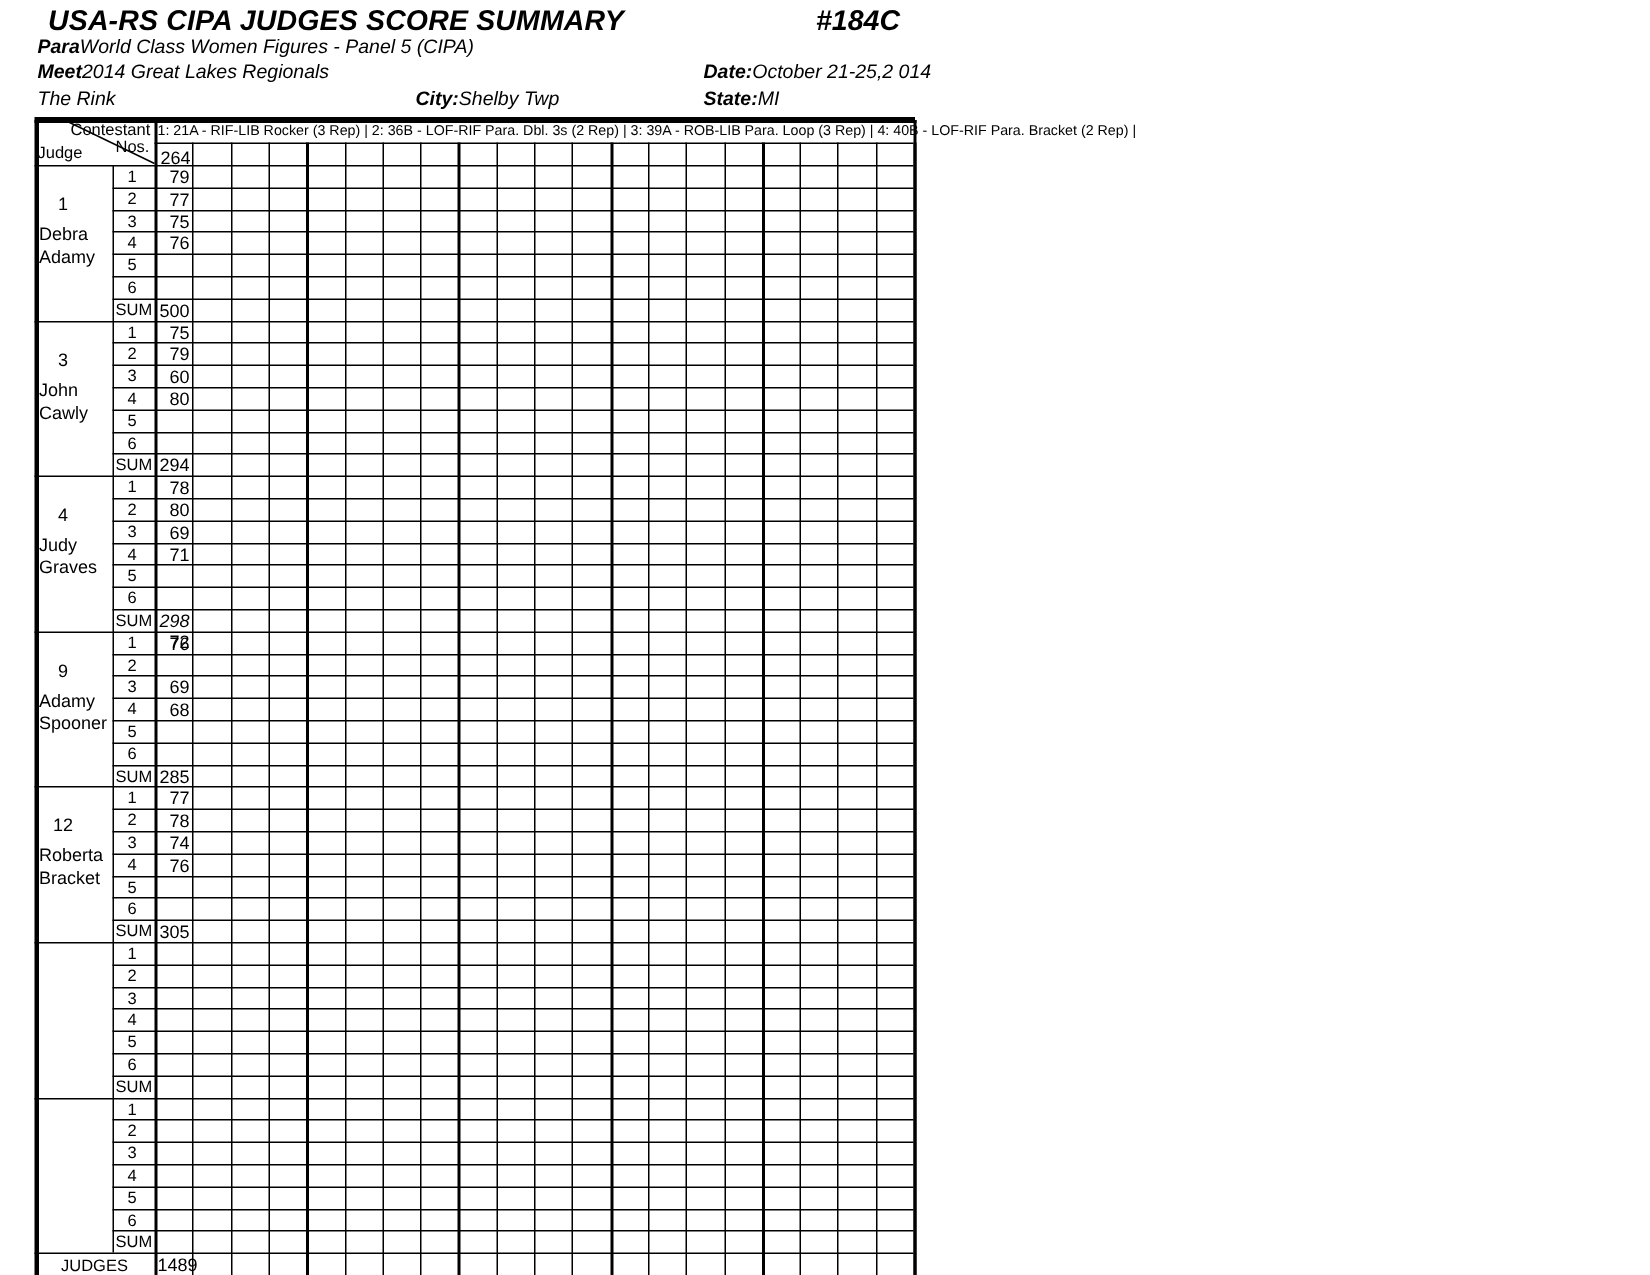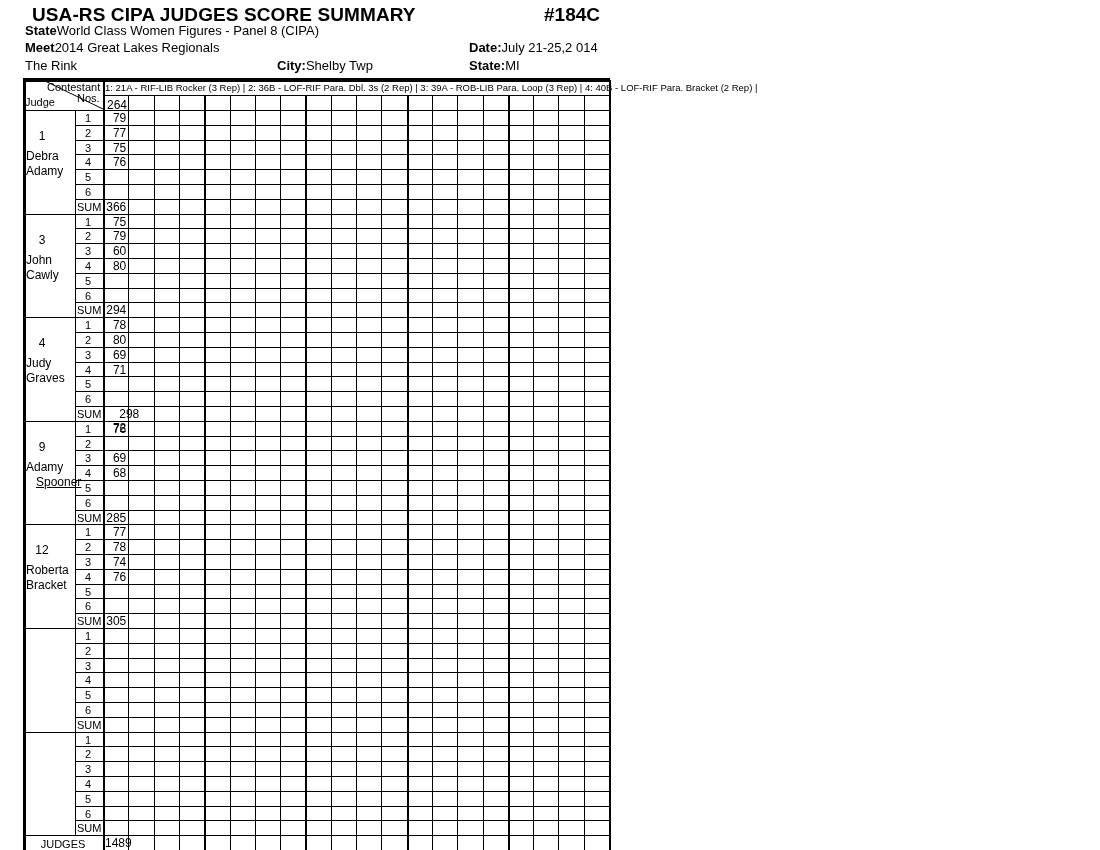--- a/index.html
+++ b/index.html
@@ -1,18 +1,18 @@
 <!DOCTYPE html>
 <html><head>
 <meta charset="utf-8">
 <style>
   html, body { margin: 0; padding: 0; background: #ffffff; }
   body { width: 1100px; height: 850px; position: relative; overflow: hidden;
          font-family: "Liberation Sans", sans-serif; color: #000; }
-  .abs { position: absolute; white-space: nowrap; }
+  .abs { position: absolute; white-space: nowrap; font-style: italic; }
   .title { left: 32px; top: 4px; font-size: 19px; font-weight: bold; letter-spacing: 0.1px; }
   .docno { left: 544px; top: 4px; font-size: 19px; font-weight: bold; }
   .line { font-size: 13px; }
   .line b { font-weight: bold; }
   .hr { position: absolute; left: 23px; top: 78px; width: 587px; height: 2px; background: #000; }
 
   #grid { position: absolute; left: 23px; top: 80px; }
   .vl { position: absolute; background: #000; }
   .hl { position: absolute; background: #000; height: 1px; }
   .cell { position: absolute; font-size: 12px; line-height: 14px; white-space: nowrap; }
@@ -20,27 +20,27 @@
   .hdr-text { position: absolute; font-size: 9.5px; white-space: nowrap; top: 2px; left: 82px; }
   .diag { position: absolute; left: 0; top: 0; }
 </style>
 </head>
 <body>
 
 <div class="abs title">USA-RS CIPA JUDGES SCORE SUMMARY</div>
 <div class="abs docno">#184C</div>
 
 <div class="abs line" style="left:25px; top:23px;">
-  <b>State</b><span>World Class Women Figures - Panel 8  (CIPA)</span>
+  <b>Para</b><span>World Class Women Figures - Panel 5  (CIPA)</span>
 </div>
 <div class="abs line" style="left:25px; top:40px;">
   <b>Meet</b><span>2014 Great Lakes Regionals</span>
 </div>
 <div class="abs line" style="left:469px; top:40px;">
-  <b>Date:</b><span>July 21-25,2 014</span>
+  <b>Date:</b><span>October 21-25,2 014</span>
 </div>
 <div class="abs line" style="left:25px; top:58px;">The Rink</div>
 <div class="abs line" style="left:277px; top:58px;">
   <b>City:</b><span>Shelby Twp</span>
 </div>
 <div class="abs line" style="left:469px; top:58px;">
   <b>State:</b><span>MI</span>
 </div>
 
 <div class="hr"></div>
@@ -97,21 +97,21 @@
       <div class="cell" style="left:52px; top:75.4px; width:26px; text-align:center; font-size:11px;">4</div>
       <div class="cell num" style="left:80px; top:75.4px; width:23.3px;">76</div>
       <div class="hl" style="left:52px; top:89.2px; width:534px;"></div>
       <div class="cell" style="left:52px; top:90.2px; width:26px; text-align:center; font-size:11px;">5</div>
       <div class="cell num" style="left:80px; top:90.2px; width:23.3px;"></div>
       <div class="hl" style="left:52px; top:104.0px; width:534px;"></div>
       <div class="cell" style="left:52px; top:105.0px; width:26px; text-align:center; font-size:11px;">6</div>
       <div class="cell num" style="left:80px; top:105.0px; width:23.3px;"></div>
       <div class="hl" style="left:52px; top:118.8px; width:534px;"></div>
       <div class="cell" style="left:54px; top:119.8px; width:26px; text-align:left; font-size:11px;">SUM</div>
-      <div class="cell num" style="left:80px; top:119.8px; width:23.3px;">366</div>
+      <div class="cell num" style="left:80px; top:119.8px; width:23.3px;">500</div>
       <div class="hl" style="left:0; top:237.2px; width:586px;"></div>
       <div class="cell" style="left:0; top:152.6px; width:38px; text-align:center;">3</div>
       <div class="cell" style="left:3px; top:172.6px;">John</div>
       <div class="cell" style="left:3px; top:187.6px;">Cawly</div>
       <div class="cell" style="left:52px; top:134.6px; width:26px; text-align:center; font-size:11px;">1</div>
       <div class="cell num" style="left:80px; top:134.6px; width:23.3px;">75</div>
       <div class="hl" style="left:52px; top:148.4px; width:534px;"></div>
       <div class="cell" style="left:52px; top:149.4px; width:26px; text-align:center; font-size:11px;">2</div>
       <div class="cell num" style="left:80px; top:149.4px; width:23.3px;">79</div>
       <div class="hl" style="left:52px; top:163.2px; width:534px;"></div>
@@ -145,25 +145,25 @@
       <div class="cell" style="left:52px; top:282.6px; width:26px; text-align:center; font-size:11px;">4</div>
       <div class="cell num" style="left:80px; top:282.6px; width:23.3px;">71</div>
       <div class="hl" style="left:52px; top:296.4px; width:534px;"></div>
       <div class="cell" style="left:52px; top:297.4px; width:26px; text-align:center; font-size:11px;">5</div>
       <div class="cell num" style="left:80px; top:297.4px; width:23.3px;"></div>
       <div class="hl" style="left:52px; top:311.2px; width:534px;"></div>
       <div class="cell" style="left:52px; top:312.2px; width:26px; text-align:center; font-size:11px;">6</div>
       <div class="cell num" style="left:80px; top:312.2px; width:23.3px;"></div>
       <div class="hl" style="left:52px; top:326.0px; width:534px;"></div>
       <div class="cell" style="left:54px; top:327.0px; width:26px; text-align:left; font-size:11px;">SUM</div>
-      <div class="cell num" style="left:93px; top:327.0px; width:23.3px;">298</div>
+      <div class="cell num" style="left:80px; top:327.0px; width:23.3px;font-style:italic;">298</div>
       <div class="hl" style="left:0; top:444.4px; width:586px;"></div>
       <div class="cell" style="left:0; top:359.8px; width:38px; text-align:center;">9</div>
       <div class="cell" style="left:3px; top:379.8px;">Adamy</div>
-      <div class="cell" style="left:13px; top:394.8px;text-decoration:underline;">Spooner</div>
+      <div class="cell" style="left:3px; top:394.8px;">Spooner</div>
       <div class="cell" style="left:52px; top:341.8px; width:26px; text-align:center; font-size:11px;">1</div>
       <div class="cell num" style="left:80px; top:341.8px; width:23.3px;">76</div>
       <div class="hl" style="left:52px; top:355.6px; width:534px;"></div>
       <div class="cell" style="left:52px; top:356.6px; width:26px; text-align:center; font-size:11px;">2</div>
       <div class="cell num" style="left:80px; top:341px; width:23.3px;">72</div>
       <div class="hl" style="left:52px; top:370.4px; width:534px;"></div>
       <div class="cell" style="left:52px; top:371.4px; width:26px; text-align:center; font-size:11px;">3</div>
       <div class="cell num" style="left:80px; top:371.4px; width:23.3px;">69</div>
       <div class="hl" style="left:52px; top:385.2px; width:534px;"></div>
       <div class="cell" style="left:52px; top:386.2px; width:26px; text-align:center; font-size:11px;">4</div>

